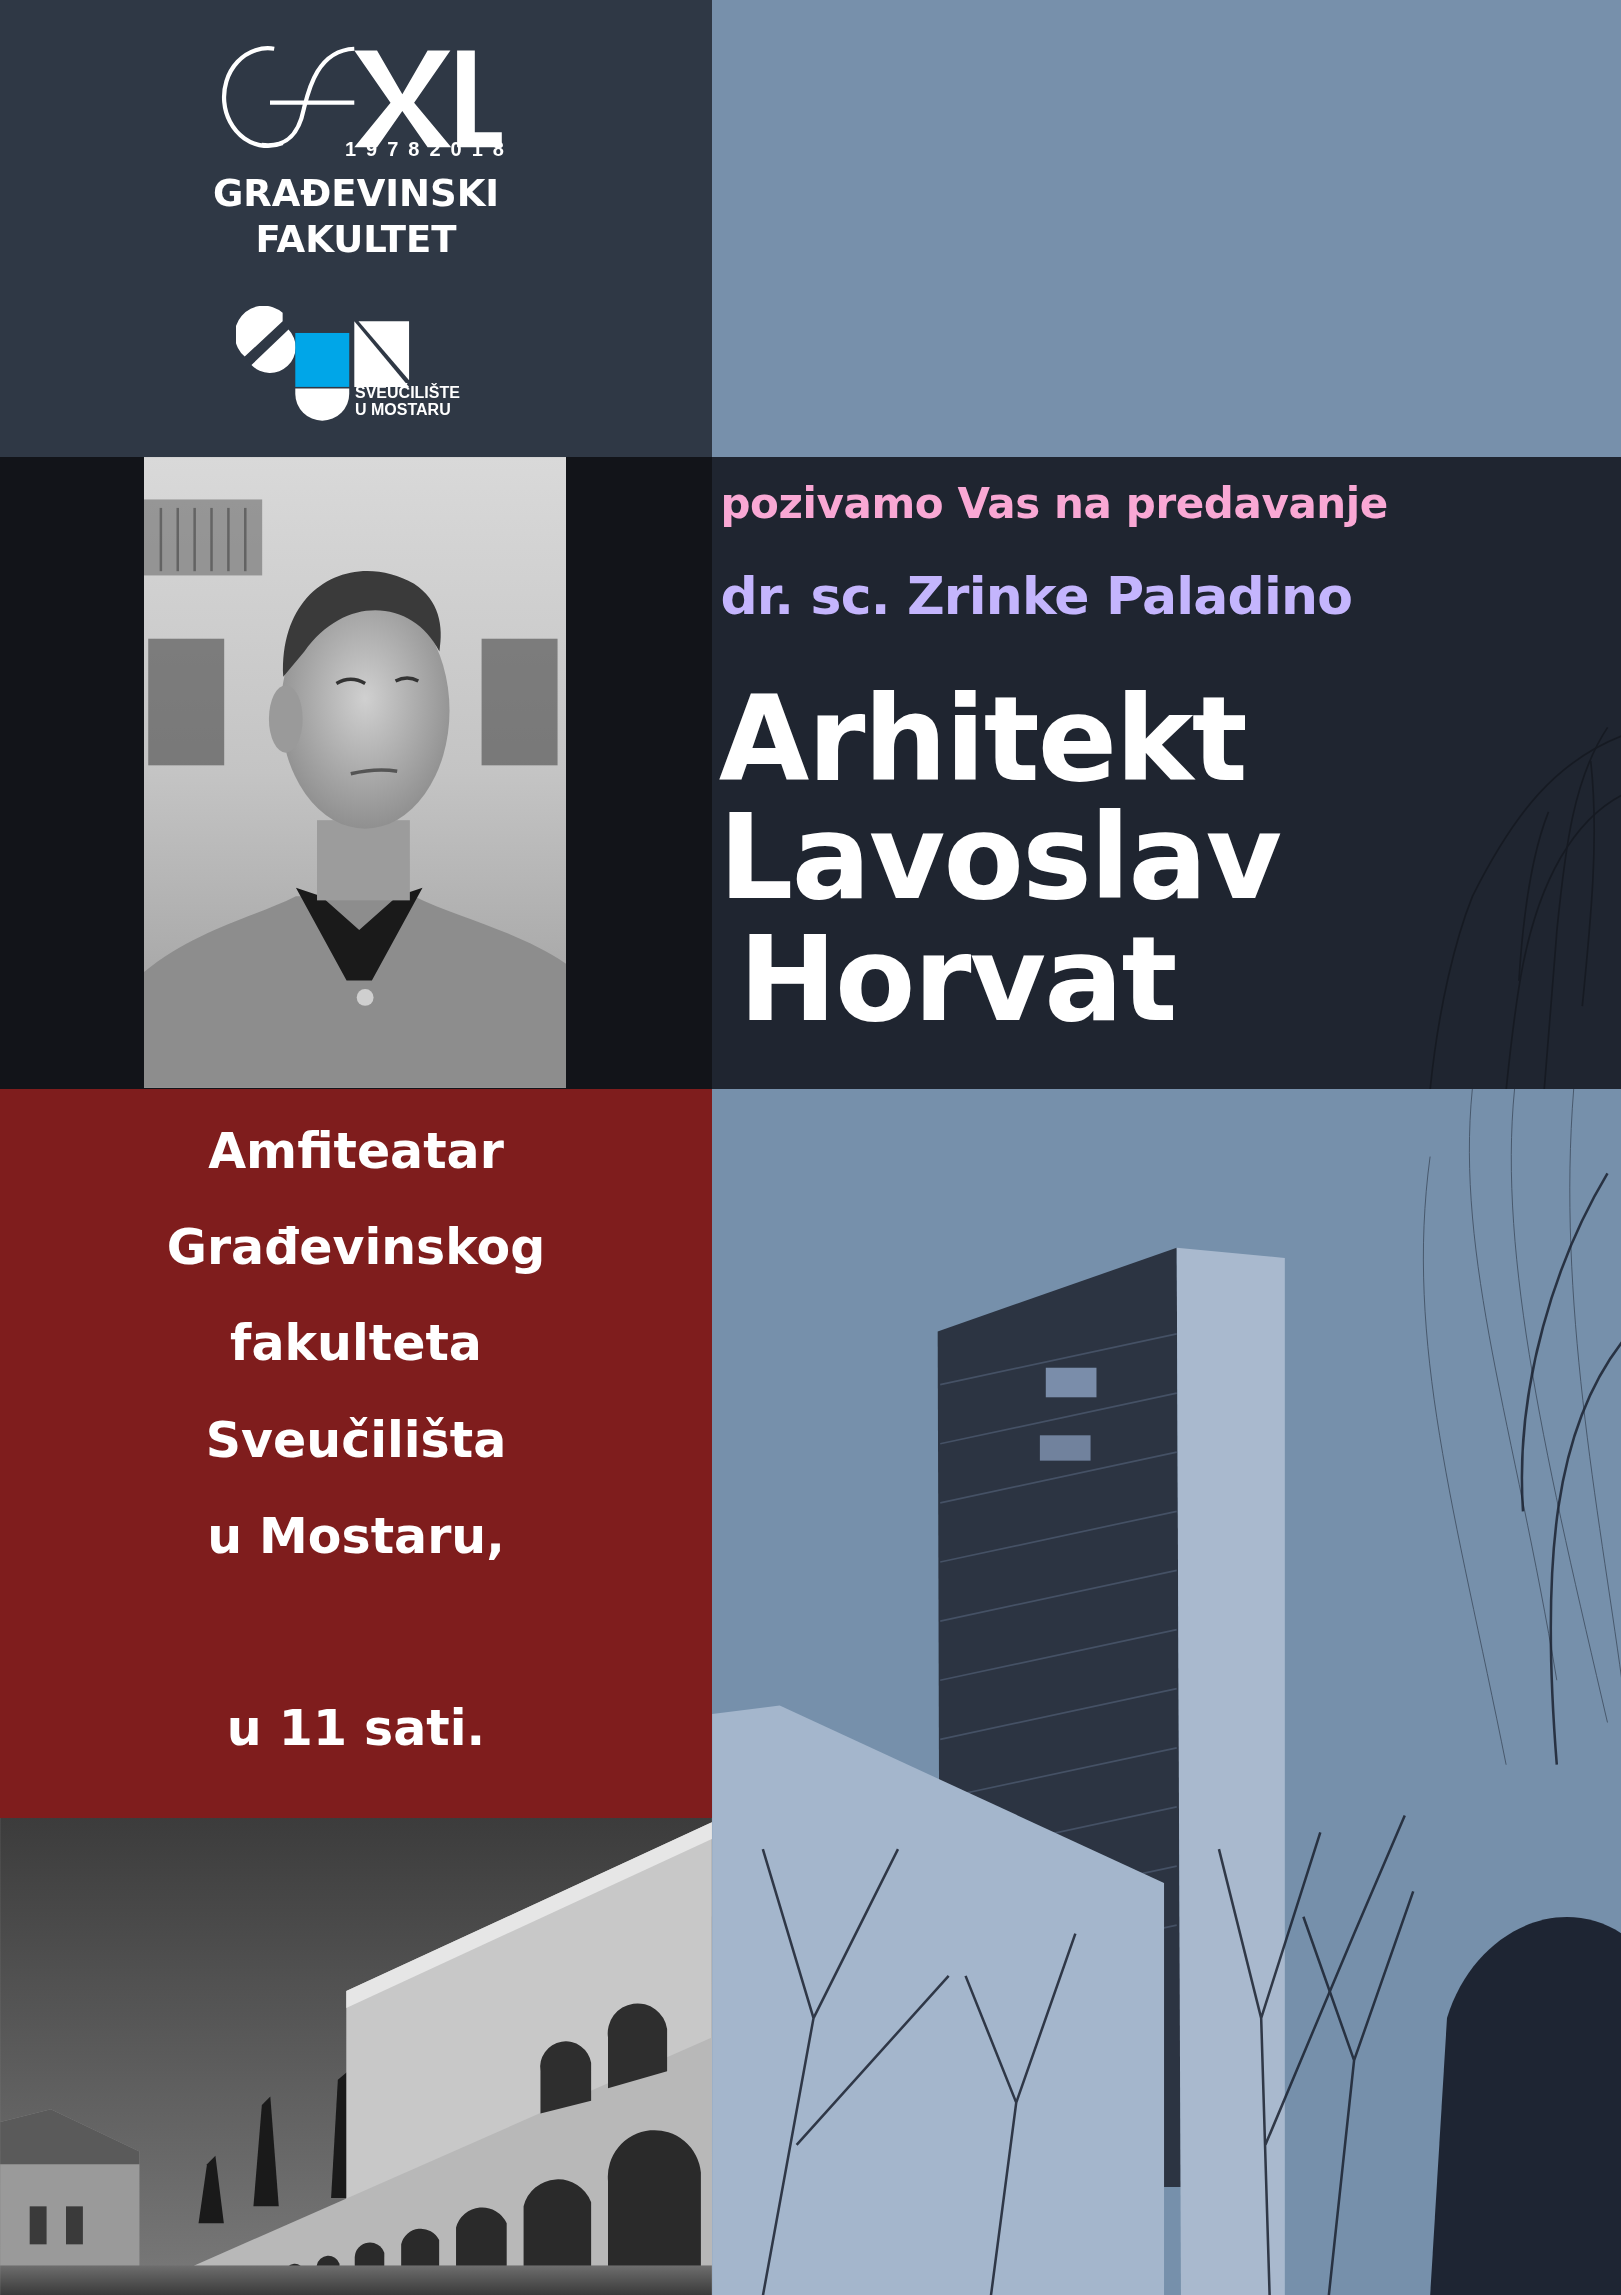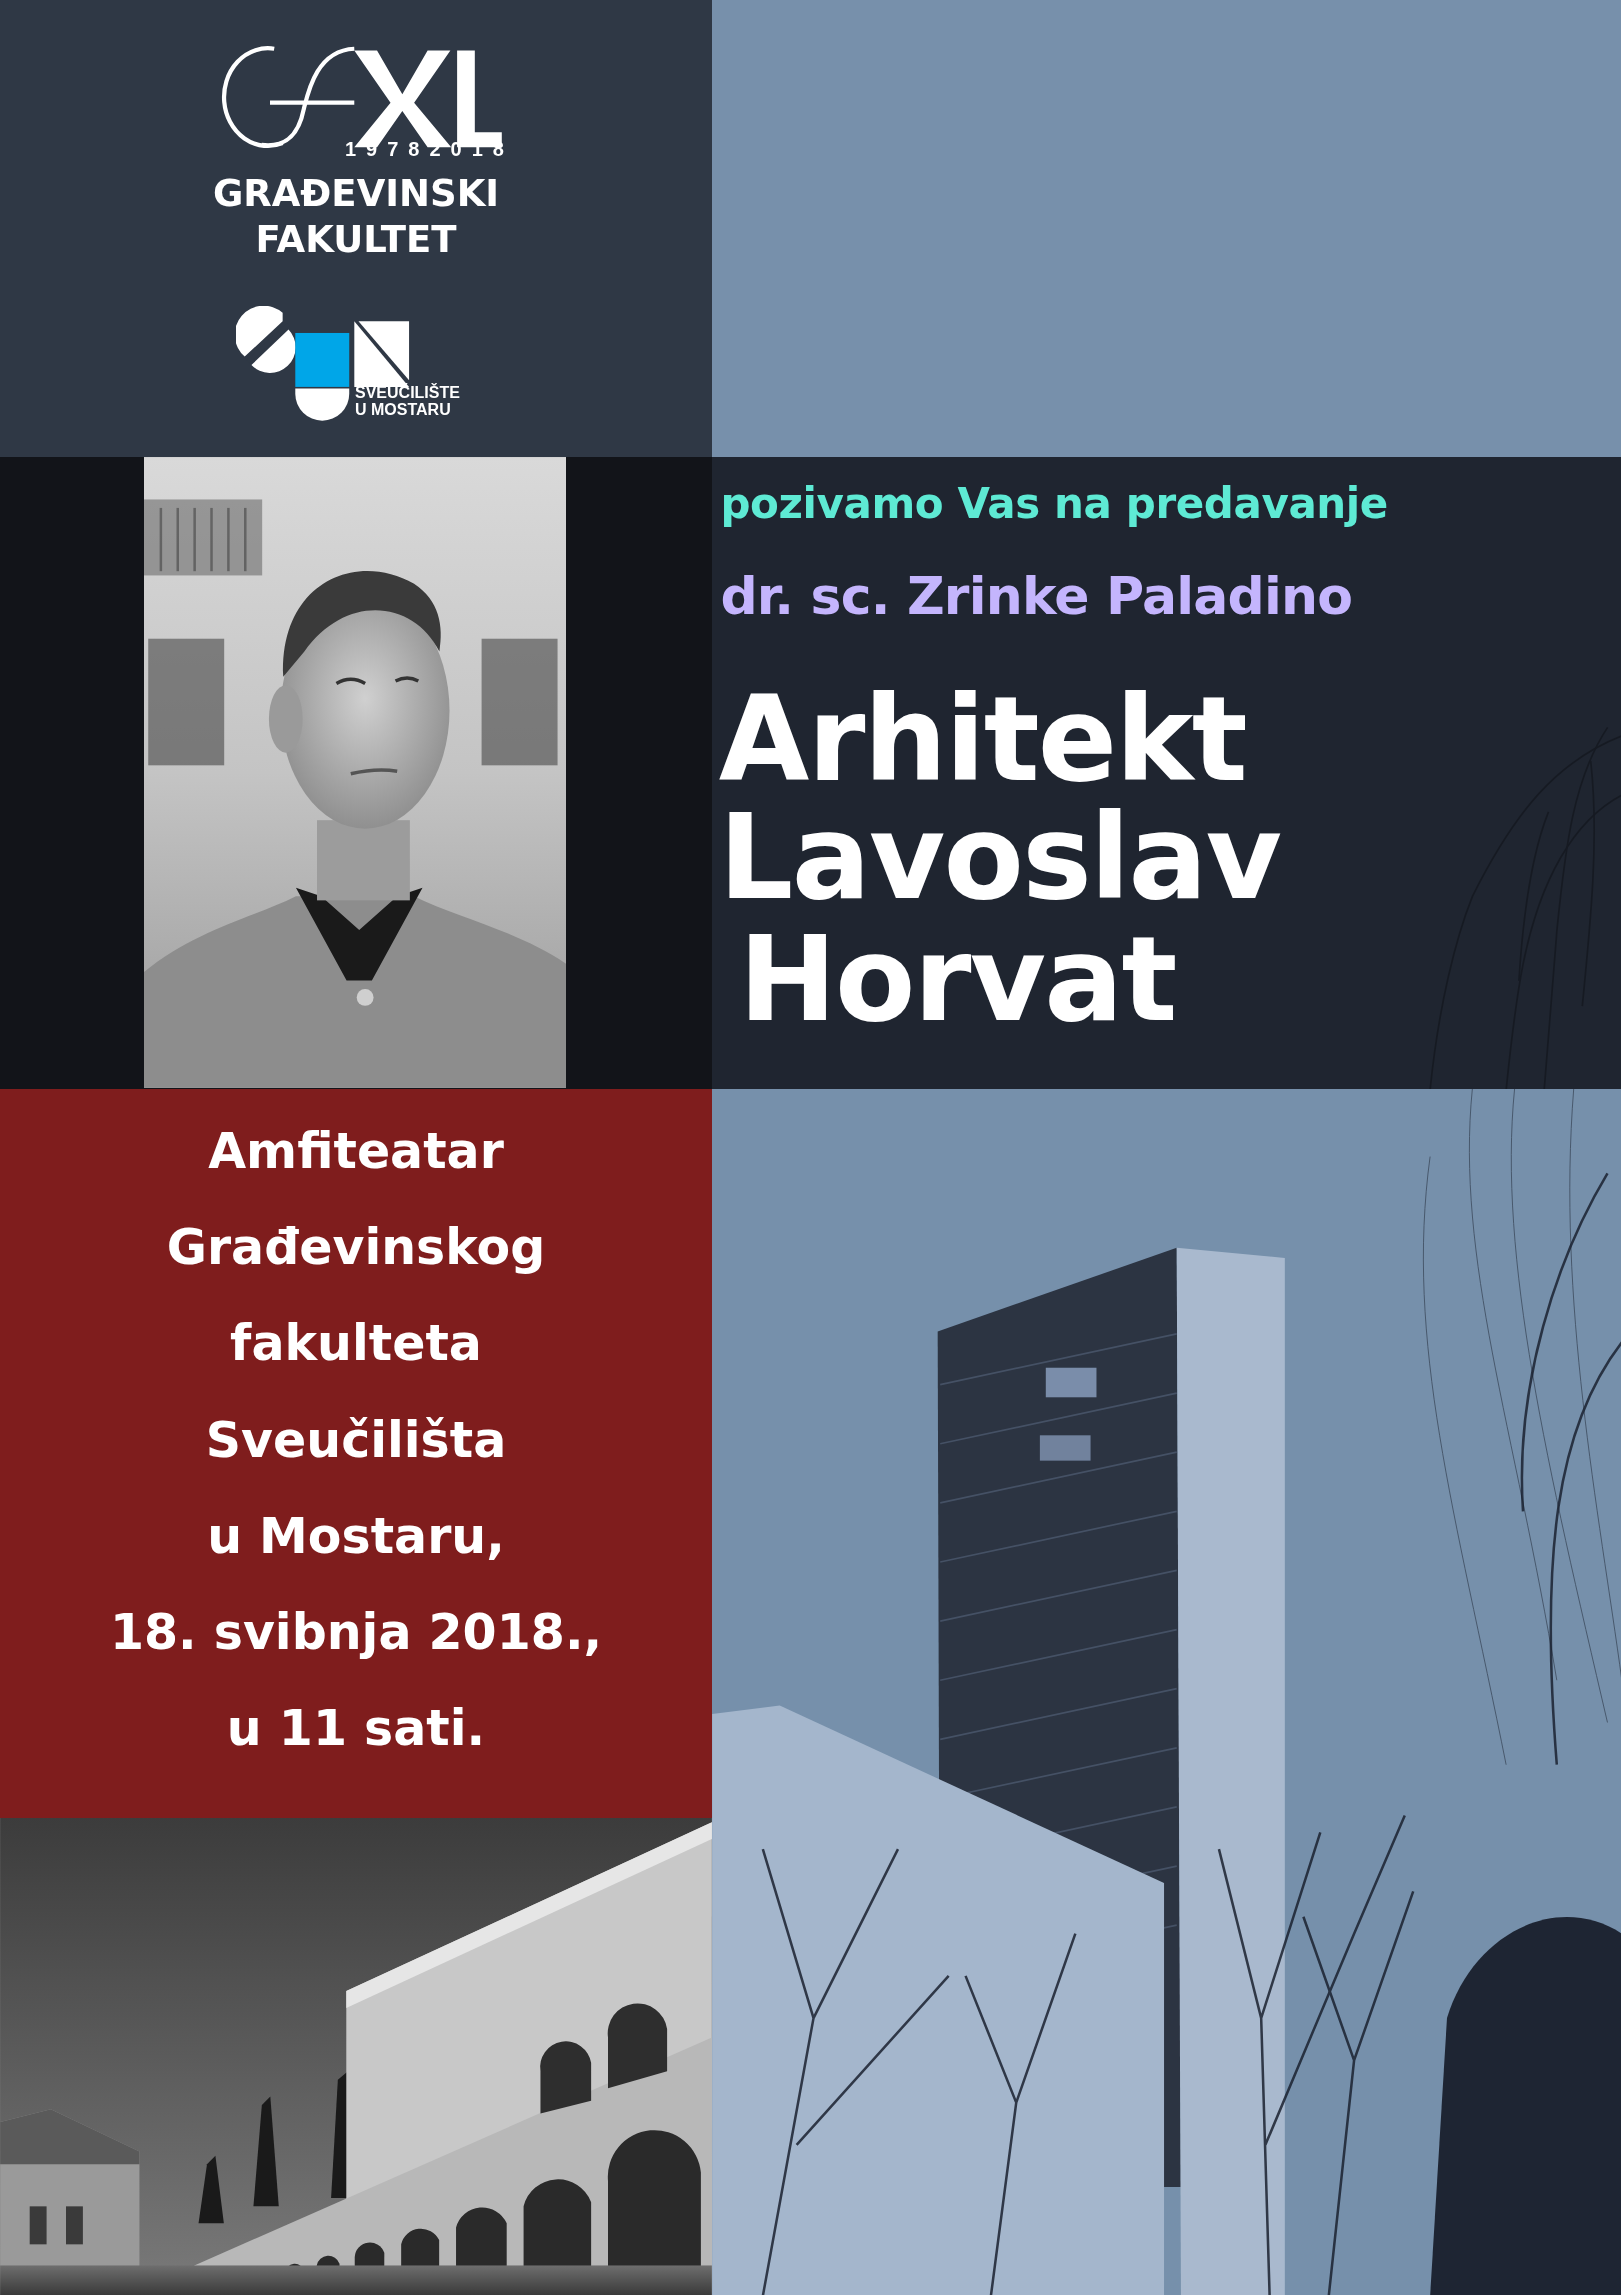--- a/index.html
+++ b/index.html
@@ -28,21 +28,21 @@
   #tower-photo { left: 712px; top: 1089px; width: 910px; height: 1207px; overflow: hidden; background: #7690ab; }
 
   
   .gfxl { position: absolute; left: 215px; top: 42px; width: 287px; height: 118px; }
   .years { position: absolute; left: 345px; top: 138px; font-family: "Liberation Sans", sans-serif; font-weight: bold; font-size: 20px; letter-spacing: 10px; color: #fff; }
   .faculty { position: absolute; left: 0; width: 712px; text-align: center; font-family: "DejaVu Sans", sans-serif; font-weight: bold; font-size: 37px; line-height: 46px; letter-spacing: 0px; top: 171px; }
   .sum-logo { position: absolute; left: 236px; top: 306px; width: 245px; height: 118px; }
   .sum-text { position: absolute; left: 355px; top: 384px; font-family: "Liberation Sans", sans-serif; font-weight: bold; font-size: 16px; line-height: 17px; color: #fff; }
 
   
-  .invite { position: absolute; left: 720px; top: 479px; font-family: "DejaVu Sans", sans-serif; font-weight: bold; font-size: 42px; color: #5eead4; white-space: nowrap; letter-spacing: -0.4px; text-align: right; }
+  .invite { position: absolute; left: 720px; top: 479px; font-family: "DejaVu Sans", sans-serif; font-weight: bold; font-size: 42px; color: #f9a8d4; white-space: nowrap; letter-spacing: -0.4px; text-align: right; }
   .lecturer { position: absolute; left: 720px; top: 566px; font-family: "DejaVu Sans", sans-serif; font-weight: bold; font-size: 52px; color: #c4b5fd; white-space: nowrap; letter-spacing: -0.8px; }
   .title-line { position: absolute; left: 718px; font-family: "DejaVu Sans", sans-serif; font-weight: bold; font-size: 117px; line-height: 118px; color: #fff; white-space: nowrap; letter-spacing: -1.7px; }
 
   
   .venue-line { position: absolute; left: 0; width: 712px; text-align: center; font-family: "DejaVu Sans", sans-serif; font-weight: bold; font-size: 49px; color: #fff; white-space: nowrap; }
 </style>
 </head>
 <body>
 
 <div id="logo-block" class="block">
@@ -149,21 +149,20 @@
   <div class="title-line" style="left:6.8px;top:224px;">Arhitekt</div>
   <div class="title-line" style="left:6.8px;top:464px;margin-left:20px;">Horvat</div>
 </div>
 
 <div id="venue-block" class="block">
   <div class="venue-line" style="top:34px;">Amfiteatar</div>
   <div class="venue-line" style="top:130px;">Građevinskog</div>
   <div class="venue-line" style="top:226px;">fakulteta</div>
   <div class="venue-line" style="top:323px;">Sveučilišta</div>
   <div class="venue-line" style="top:419px;">u Mostaru,</div>
-  <div class="venue-line" style="top:515px;">18. svibnja 2018.,</div>
   <div class="venue-line" style="top:611px;">u 11 sati.</div>
 </div>
 
 <div id="arcade-photo" class="block">
   <svg width="712" height="477" viewBox="0 0 843 565">
     <defs>
       <linearGradient id="sky" x1="0" y1="0" x2="0" y2="1">
         <stop offset="0" stop-color="#3c3c3c"></stop>
         <stop offset="1" stop-color="#7a7a7a"></stop>
       </linearGradient>

